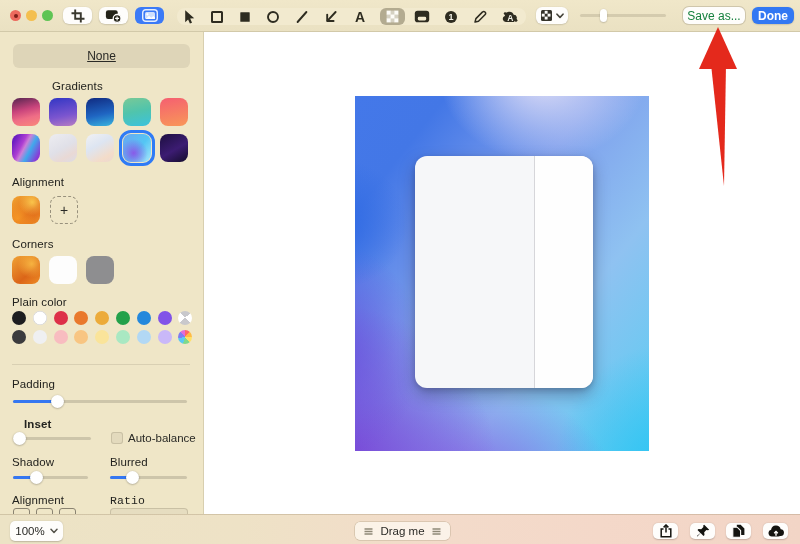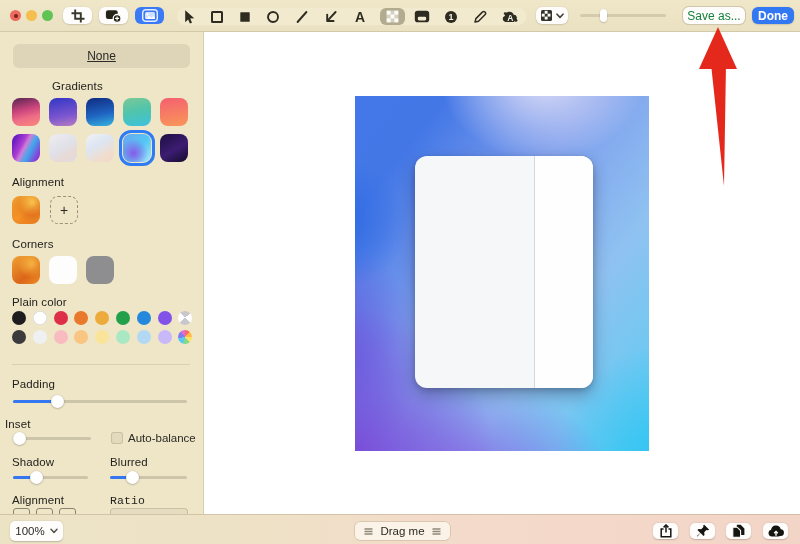--- a/index.html
+++ b/index.html
@@ -237,21 +237,21 @@
 
   <div style="position:absolute; left:12px; top:332px; width:178px; height:1px; background:#d9d0b3;"></div>
 
   <div class="label" style="position:absolute; left:12px; top:346px;">Padding</div>
   <div class="slider" style="position:absolute; left:13px; top:363px; width:174px;">
     <div class="track" style="left:0; width:174px;"></div>
       <div class="fill" style="left:0; width:44px;"></div>
       <div class="thumb" style="left:37.5px;"></div>
   </div>
 
-  <div class="label" style="position:absolute; left:5px; top:386px;">Inset</div>
+  <div class="label" style="position:absolute; left:24px; top:386px;font-weight:bold;">Inset</div>
   <div class="slider" style="position:absolute; left:13px; top:400px; width:78px;">
     <div class="track" style="left:0; width:78px;"></div>
       <div class="thumb" style="left:0px;"></div>
   </div>
   <div style="position:absolute; left:111px; top:400px; width:12px; height:12px; border-radius:3px; background:#e3dabd; box-shadow:inset 0 0 0 1px #c9c0a4;"></div>
   <div style="position:absolute; left:128px; top:400px; font-size:11.5px; color:#2a2a26;">Auto-balance</div>
 
   <div class="label" style="position:absolute; left:12px; top:424px;">Shadow</div>
   <div class="slider" style="position:absolute; left:13px; top:439px; width:75px;">
     <div class="track" style="left:0; width:75px;"></div>

